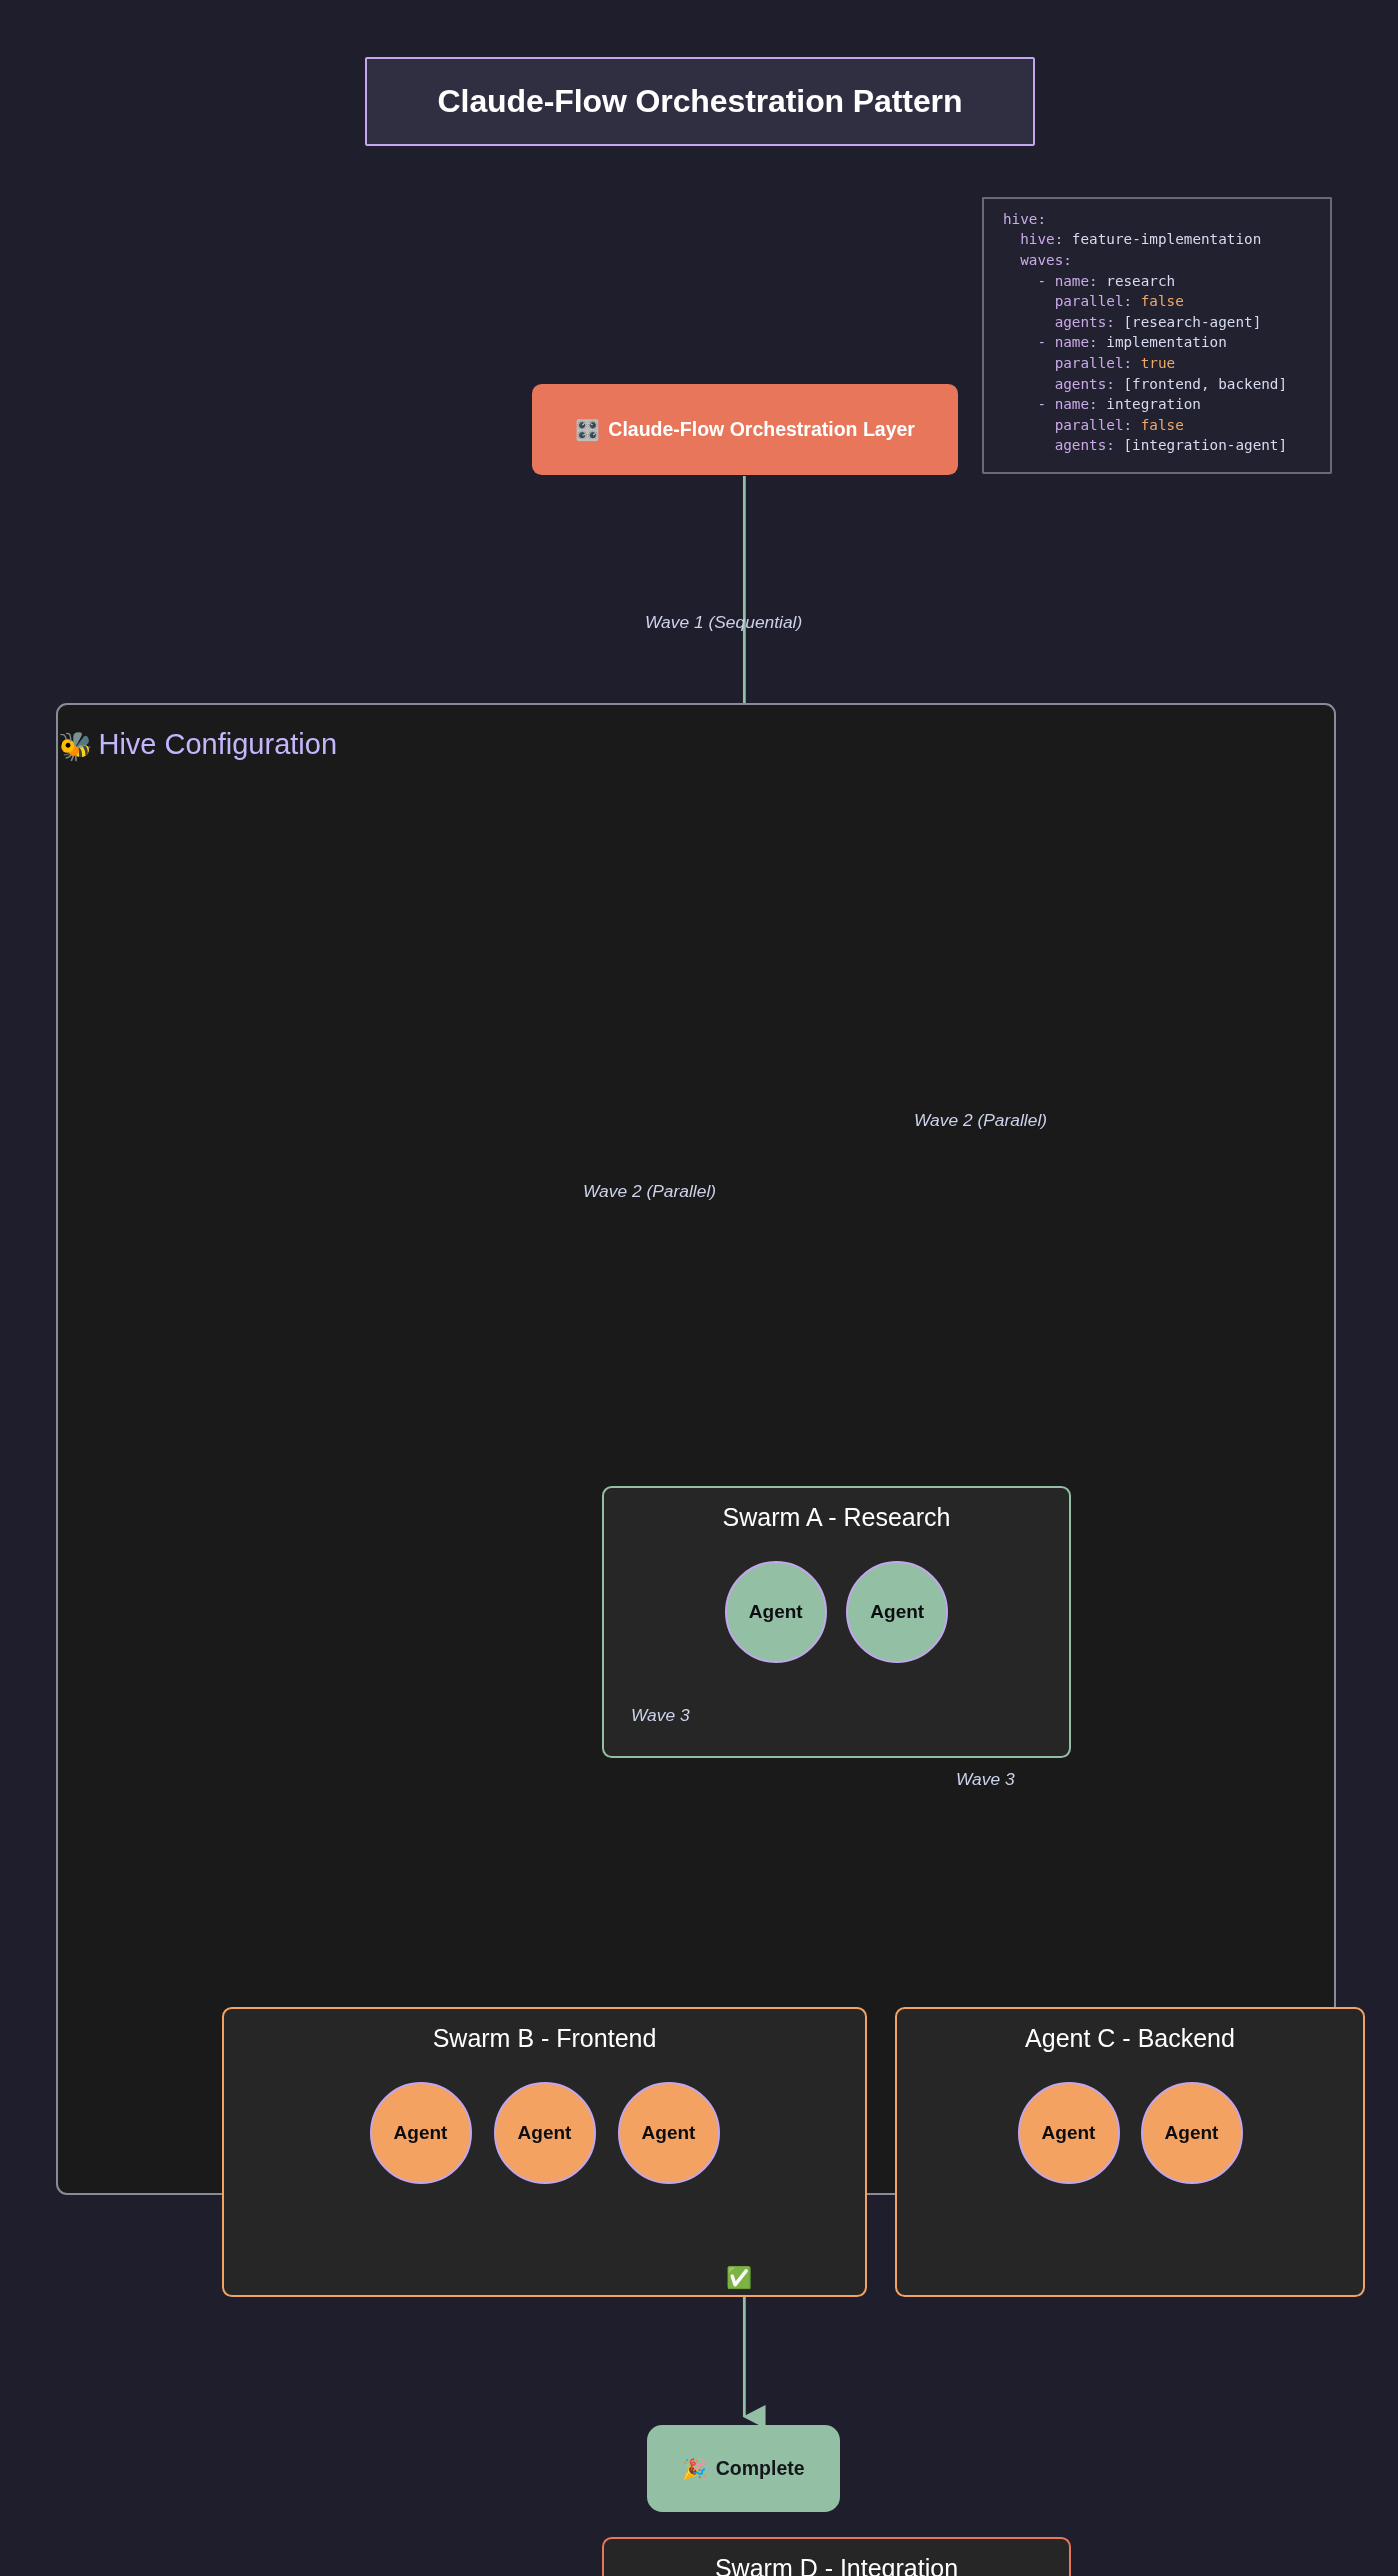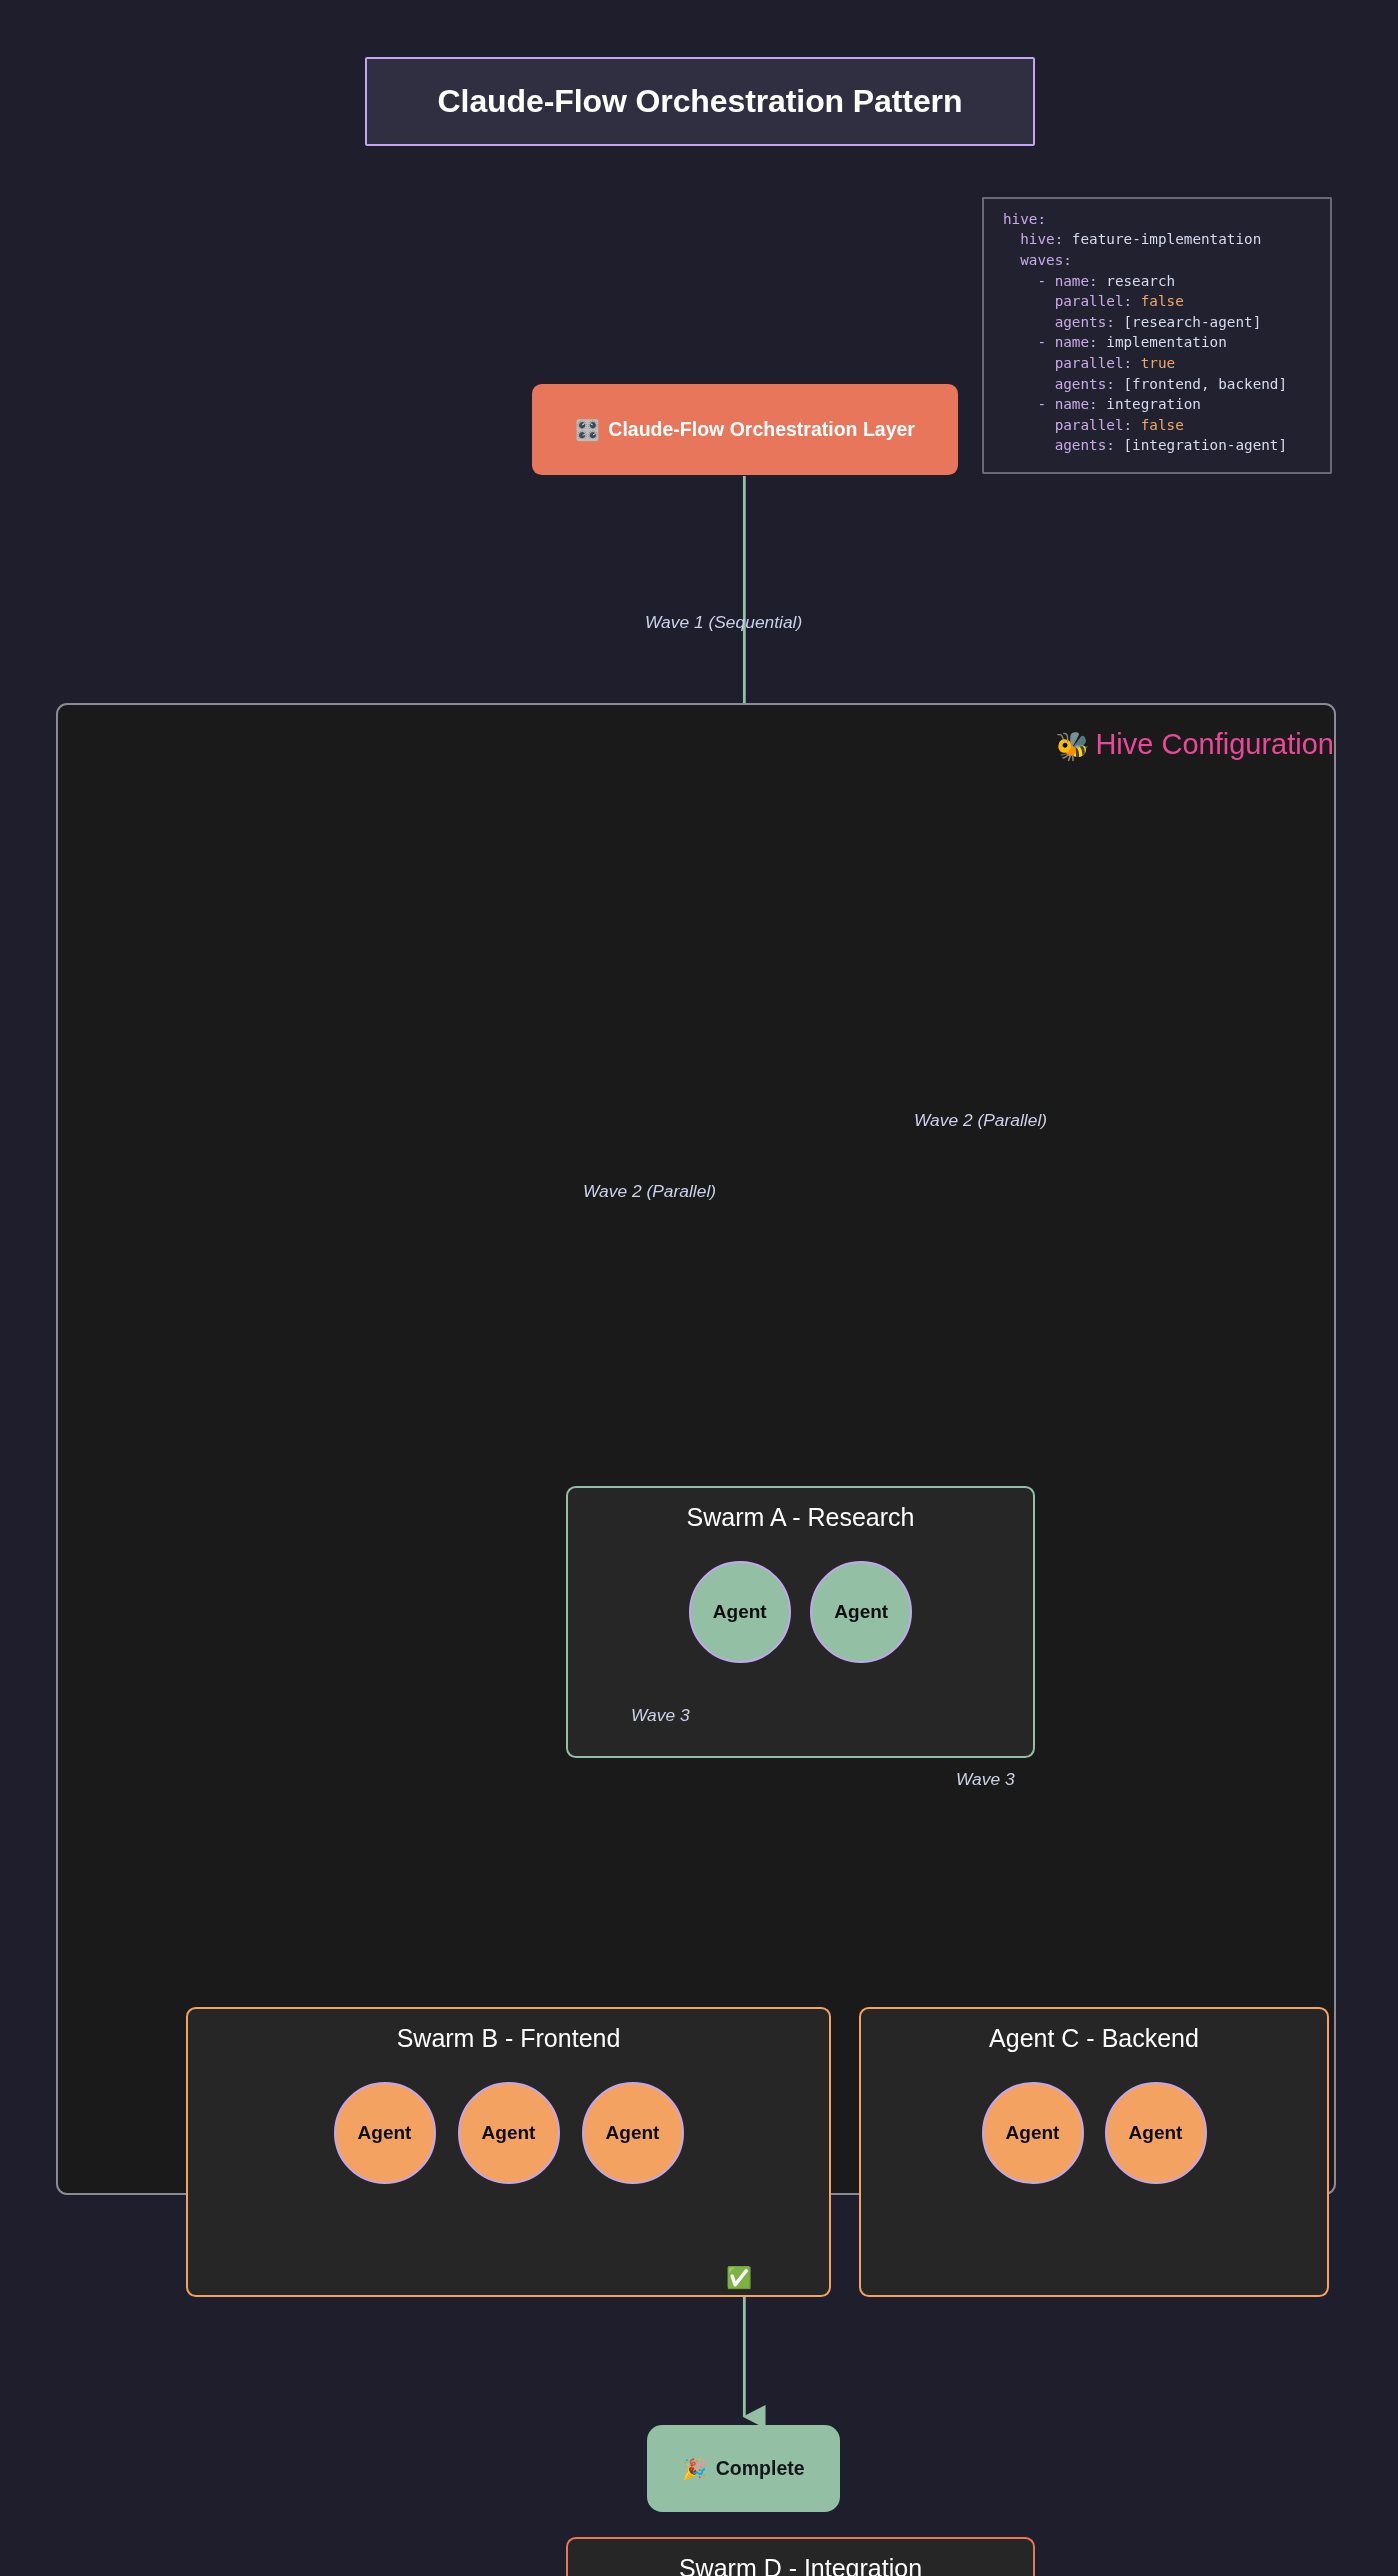--- a/index.html
+++ b/index.html
@@ -100,32 +100,33 @@
     left: 56px; top: 703px;
     width: 1280px; height: 1492px;
     border: 2.1px solid #8b8b96;
     background: #1a1a1a;
     border-radius: 11px;
   }
   .hive-title {
     position: absolute;
     left: 0; top: 23px;
     width: 100%;
-    text-align: right;
+    text-align: left;
     font-size: 29px;
-    color: #ec4899;
+    color: #c4b5fd;
     white-space: nowrap;
   }
   .hive-title .node-emoji { font-size: 28px; vertical-align: -2.1px; margin-right: 5.6px; }
 
   
   .swarm {
     position: absolute;
     border-radius: 9.8px;
     background: #262626;
+    margin-left: 36px;
   }
   .swarm-title {
     position: absolute;
     left: 0; top: 15.3px;
     width: 100%;
     text-align: center;
     font-size: 25px;
     color: #ffffff;
     white-space: nowrap;
   }

